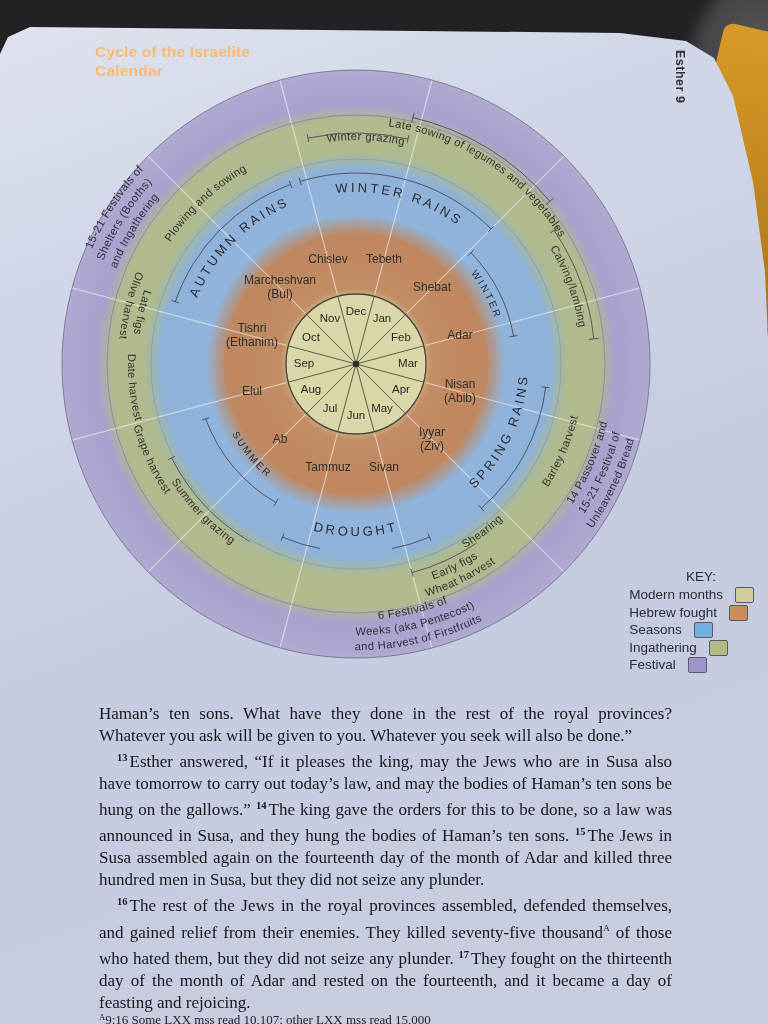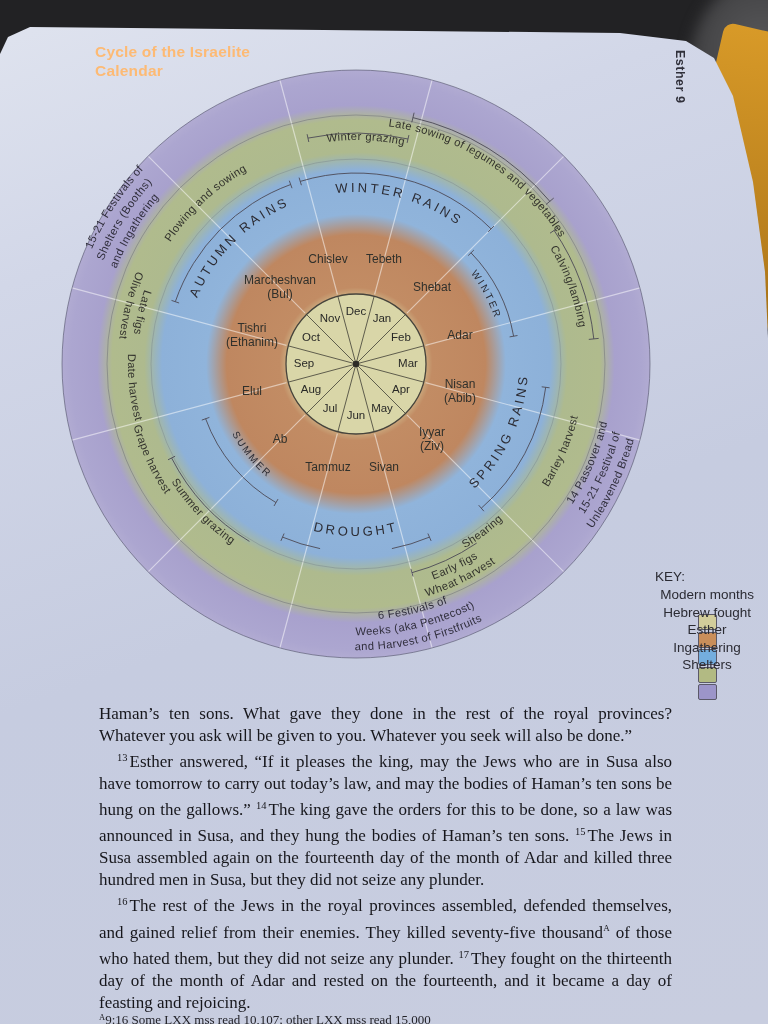--- a/index.html
+++ b/index.html
@@ -36,31 +36,31 @@
   .t-season-sm{font-size:10px;letter-spacing:2.2px;fill:#2c2c34;}
   .t-agri{font-size:11.2px;letter-spacing:.4px;fill:#33332d;}
   .t-fest{font-size:11.2px;letter-spacing:.4px;fill:#302e3c;}
   .t-month{font-size:11.5px;fill:#292927;}
   .t-heb{font-size:12px;fill:#30302b;}
   .key{
     position:absolute;top:569px;right:14px;width:170px;
     display:flex;flex-direction:column;align-items:flex-end;
     font-size:13.5px;color:#2b2b33;
   }
-  .key-title{margin-right:69px;margin-bottom:3px;}
-  .key-row{display:flex;align-items:center;gap:12px;height:17.5px;flex-direction:column;}
+  .key-title{margin-right:38px;margin-bottom:3px;}
+  .key-row{display:flex;gap:12px;height:17.5px;}
   .key-swatch{width:17px;height:14px;border:1px solid #5b5968;border-radius:2px;flex:0 0 auto;}
   .body-text{
     position:absolute;left:99px;top:703px;width:573px;
     font-family:"Liberation Serif",serif;font-size:17px;line-height:22px;
     color:#17171c;text-align:justify;
   }
   .body-text p{margin:0;}
   .body-text p.ind{text-indent:18px;}
-  .sup{font-size:10.5px;vertical-align:6px;font-weight:normal;margin-right:2px;}
+  .sup{font-size:10.5px;vertical-align:6px;font-weight:bold;margin-right:2px;}
   .note{font-size:9px;vertical-align:7px;}
   .footnote{
     position:absolute;left:99px;top:1012px;width:573px;
     font-family:"Liberation Serif",serif;font-size:13px;color:#222228;
   }
   .fn-marker{font-size:8.5px;vertical-align:4px;}
 </style>
 </head>
 <body>
 
@@ -219,35 +219,35 @@
   <div>
       <div class="key-row">
         <span class="key-label">Modern months</span>
         <span class="key-swatch" style="background: rgb(210, 205, 155);"></span>
       </div>
       <div class="key-row">
         <span class="key-label">Hebrew fought</span>
         <span class="key-swatch" style="background: rgb(201, 142, 90);"></span>
       </div>
       <div class="key-row">
-        <span class="key-label">Esther</span>
+        <span class="key-label">Seasons</span>
         <span class="key-swatch" style="background: rgb(116, 174, 222);"></span>
       </div>
       <div class="key-row">
         <span class="key-label">Ingathering</span>
         <span class="key-swatch" style="background: rgb(178, 186, 131);"></span>
       </div>
       <div class="key-row">
-        <span class="key-label">Shelters</span>
+        <span class="key-label">Festival</span>
         <span class="key-swatch" style="background: rgb(156, 149, 201);"></span>
       </div>
     </div>
 </div>
 
 <div class="body-text">
-    <p><span class="txt">Haman’s ten sons. What gave they done in the rest of the royal provinces? Whatever you ask will be given to you. Whatever you seek will also be done.”</span></p>
+    <p><span class="txt">Haman’s ten sons. What have they done in the rest of the royal provinces? Whatever you ask will be given to you. Whatever you seek will also be done.”</span></p>
     <p class="ind"><span class="sup">13</span><span class="txt">Esther answered, “If it pleases the king, may the Jews who are in Susa also have tomorrow to carry out today’s law, and may the bodies of Haman’s ten sons be hung on the gallows.” </span><span class="sup">14</span><span class="txt">The king gave the orders for this to be done, so a law was announced in Susa, and they hung the bodies of Haman’s ten sons. </span><span class="sup">15</span><span class="txt">The Jews in Susa assembled again on the fourteenth day of the month of Adar and killed three hundred men in Susa, but they did not seize any plunder.</span></p>
     <p class="ind"><span class="sup">16</span><span class="txt">The rest of the Jews in the royal provinces assembled, defended themselves, and gained relief from their enemies. They killed seventy-five thousand</span><span class="note">A</span><span class="txt"> of those who hated them, but they did not seize any plunder. </span><span class="sup">17</span><span class="txt">They fought on the thirteenth day of the month of Adar and rested on the fourteenth, and it became a day of feasting and rejoicing.</span></p>
   </div>
 
 <div class="footnote">
   <span class="fn-marker">A</span><span>9:16 Some LXX mss read 10,107; other LXX mss read 15,000</span>
 </div>
 
 </body></html>

